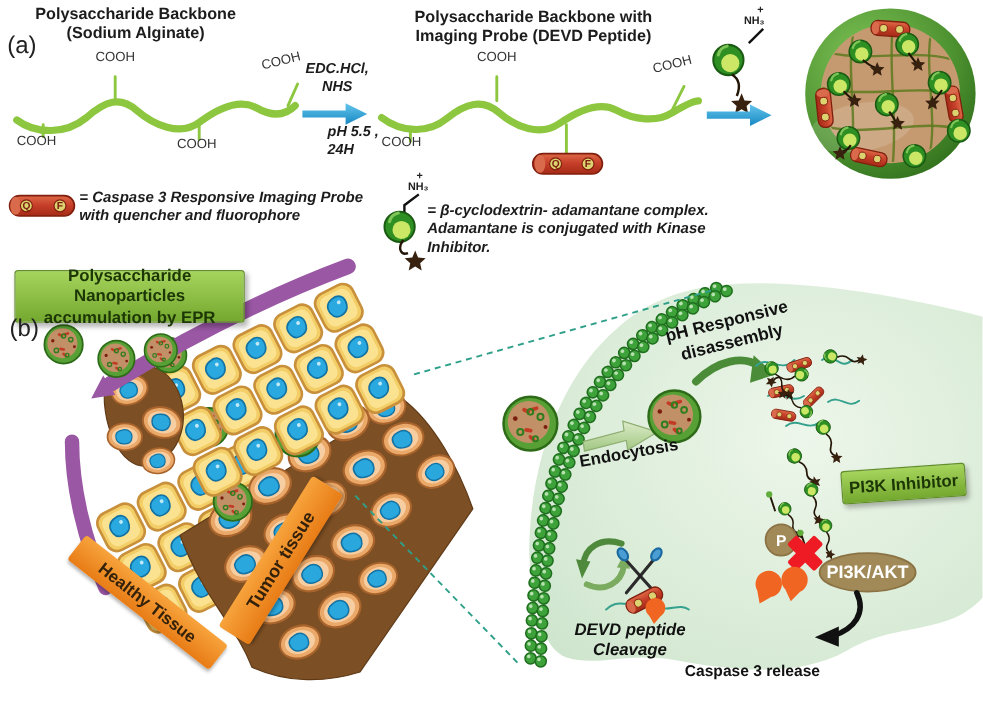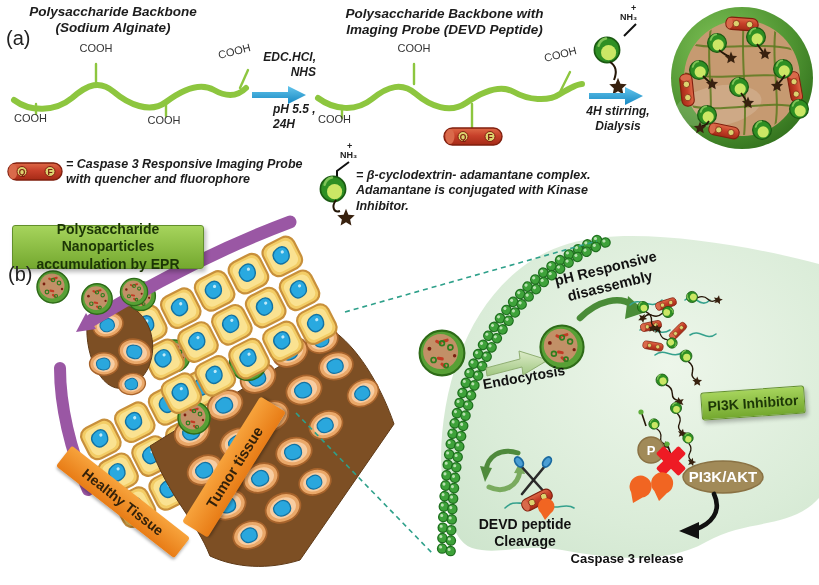--- a/index.html
+++ b/index.html
@@ -2,21 +2,21 @@
 <html><head>
 <meta charset="utf-8">
 <style>
   html,body{margin:0;padding:0;background:#fff;}
   #fig{position:relative;width:819px;height:585px;background:#fff;overflow:hidden;
        font-family:"Liberation Sans",sans-serif;}
   #art{position:absolute;left:0;top:0;z-index:1;}
   .t{position:absolute;z-index:3;white-space:pre-line;color:#1c1c1c;line-height:1.22;
      font-family:"Liberation Sans",sans-serif;}
   .it{font-style:italic;font-weight:700;}
-  .ttl{font-size:13.5px;text-align:center;font-style:italic;font-weight:700;}
+  .ttl{font-size:13.5px;text-align:center;font-weight:700;}
   .leg{font-size:12.5px;font-style:italic;font-weight:700;}
   .cooh{font-size:11px;font-weight:400;color:#333;}
   .sec{font-size:20px;color:#222;}
   .tiny{font-size:9px;font-weight:700;color:#222;}
   .lab{font-size:14px;font-weight:700;color:#111;}
   .gbox{position:absolute;z-index:3;display:flex;align-items:center;justify-content:center;
         text-align:center;background:linear-gradient(180deg,#a6d45c,#74a82f);
         border:1px solid #628f2b;border-radius:3px;box-shadow:2px 3px 4px rgba(0,0,0,.28);
         color:#1c3606;font-weight:700;}
   .banner{position:absolute;z-index:3;display:flex;align-items:center;justify-content:center;
@@ -399,26 +399,24 @@
 Imaging Probe (DEVD Peptide)</div>
 
 <div class="t cooh" style="left:72px;top:42px;width:48px;text-align:center;">COOH</div>
 <div class="t cooh" style="left:218px;top:45px;transform:rotate(-14deg);">COOH</div>
 <div class="t cooh" style="left:14px;top:112px;">COOH</div>
 <div class="t cooh" style="left:140px;top:114px;width:48px;text-align:center;">COOH</div>
 <div class="t cooh" style="left:390px;top:42px;width:48px;text-align:center;">COOH</div>
 <div class="t cooh" style="left:318px;top:113px;">COOH</div>
 <div class="t cooh" style="left:544px;top:48px;transform:rotate(-14deg);">COOH</div>
 
-<div class="t it" style="left:246px;top:50px;width:70px;text-align:right;font-size:12px;">EDC.HCl,
+<div class="t it" style="left:246px;top:50px;width:70px;text-align:center;font-size:12px;">EDC.HCl,
 NHS</div>
 <div class="t it" style="left:252px;top:102px;width:64px;font-size:12px;margin-left:21px;">pH 5.5 ,
 24H</div>
-<div class="t it" style="left:576px;top:104px;width:84px;text-align:center;font-size:12px;">4H stirring,
-Dialysis</div>
 
 <div class="t tiny" style="left:631px;top:3px;">+</div>
 <div class="t tiny" style="left:620px;top:12px;">NH₃</div>
 <div class="t tiny" style="left:347px;top:141px;">+</div>
 <div class="t tiny" style="left:340px;top:150px;">NH₃</div>
 
 <div class="t leg" style="left:66px;top:157px;width:276px;text-align:left;">= Caspase 3 Responsive Imaging Probe
 with quencher and fluorophore</div>
 <div class="t leg" style="left:356px;top:168px;width:262px;">= β-cyclodextrin- adamantane complex.
 Adamantane is conjugated with Kinase
@@ -431,16 +429,16 @@
 <div class="banner" style="left:48px;top:489px;width:150px;height:26px;font-size:14px;transform:rotate(38deg);">Healthy Tissue</div>
 <div class="banner" style="left:160px;top:452px;width:148px;height:30px;font-size:15px;transform:rotate(-58deg);">Tumor tissue</div>
 
 <div class="t lab" style="left:468px;top:369px;width:112px;text-align:center;transform:rotate(-10deg);">Endocytosis</div>
 <div class="t lab" style="left:538px;top:260px;width:140px;text-align:center;transform:rotate(-14deg);font-size:14.5px;">pH Responsive
 disassembly</div>
 
 <div class="gbox" style="left:701px;top:389px;width:102px;height:26px;font-size:14px;transform:rotate(-4deg);">PI3K Inhibitor</div>
 
 <div class="t lab" style="left:562px;top:505px;width:130px;text-align:center;font-size:13px;margin-top:46px;">Caspase 3 release</div>
-<div class="t lab" style="left:466px;top:516px;width:118px;text-align:center;">DEVD peptide
+<div class="t lab" style="left:466px;top:516px;width:118px;text-align:center;font-style:italic;">DEVD peptide
 Cleavage</div>
 
 </div>
 
 </body></html>

